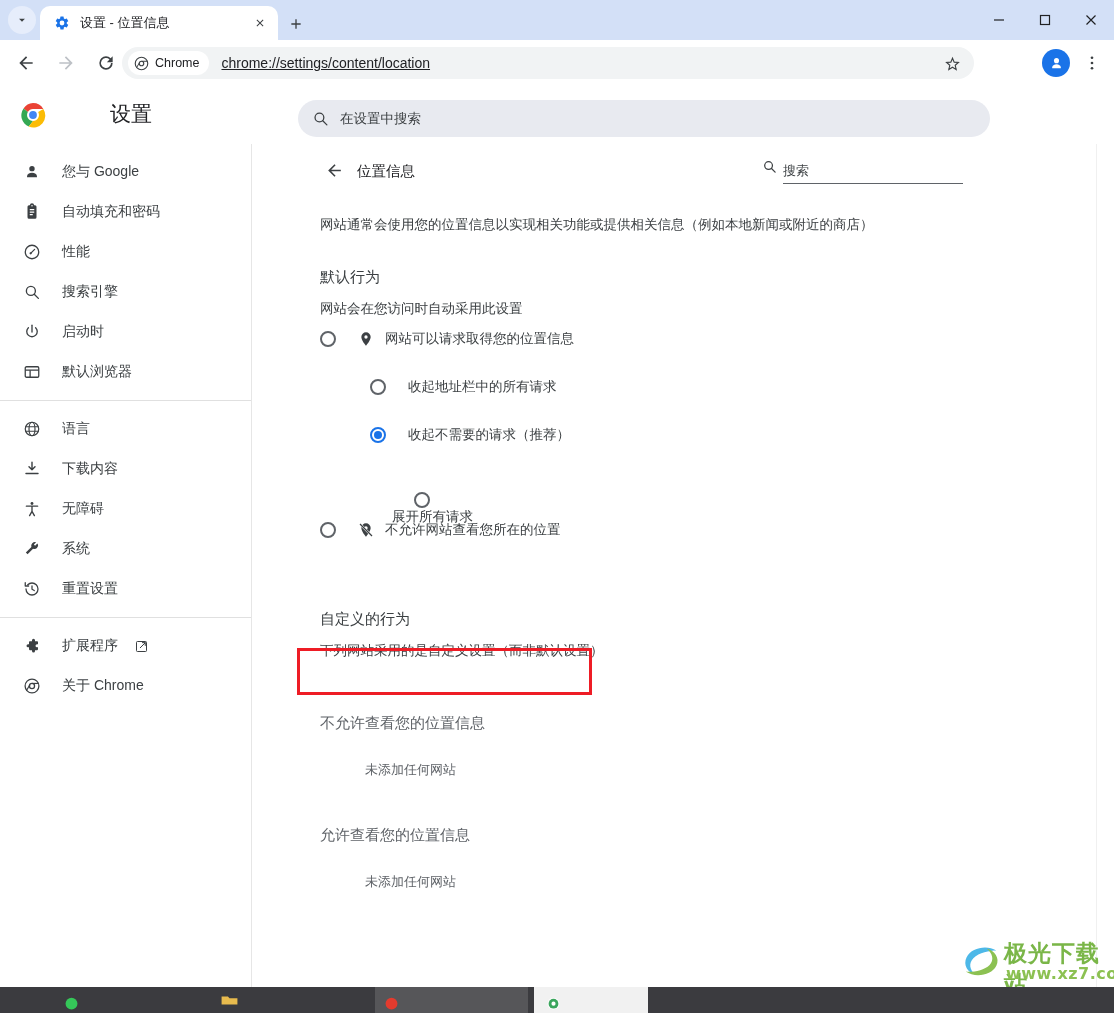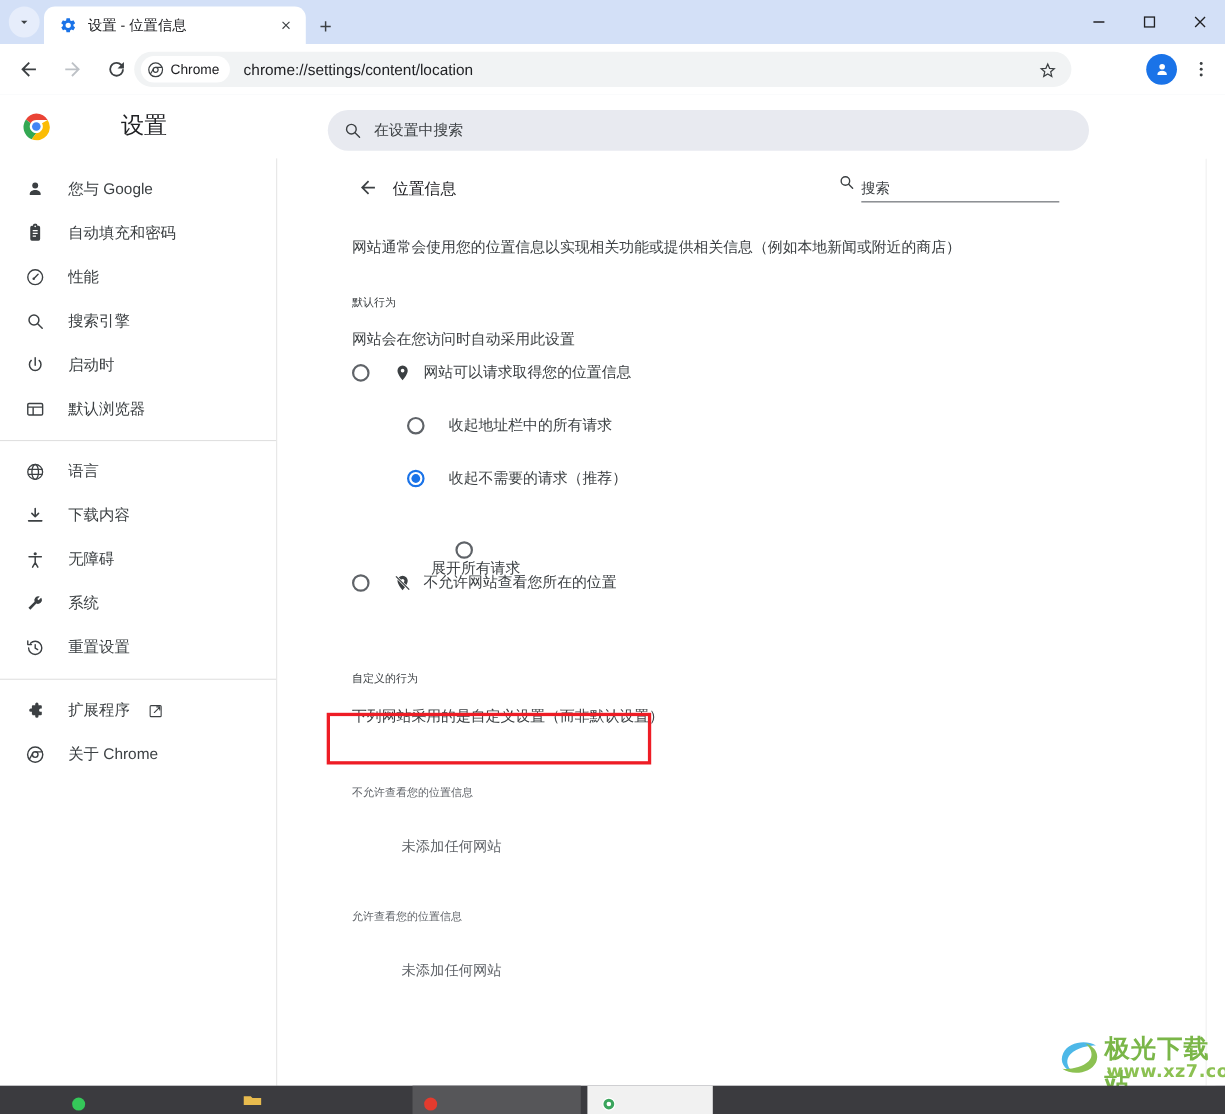--- a/index.html
+++ b/index.html
@@ -60,21 +60,21 @@
     background: #f1f3f4; border-radius: 16px;
     display: flex; align-items: center; padding: 0 8px 0 6px;
   }
   .chrome-chip {
     height: 24px; background: #ffffff; border-radius: 12px;
     display: flex; align-items: center; padding: 0 10px 0 6px; flex: 0 0 auto;
   }
   .chrome-chip-label { font-size: 12.5px; color: #202124; margin-left: 6px; }
   .omnibox-url {
     flex: 1 1 auto; font-size: 14px; color: #202124; margin-left: 12px;
-    white-space: nowrap; overflow: hidden; text-overflow: ellipsis;
+    white-space: nowrap; overflow: hidden; text-overflow: ellipsis; text-decoration: underline;
   }
   .omnibox-star { flex: 0 0 28px; width: 28px; height: 28px;
     display: flex; align-items: center; justify-content: center; cursor: pointer; }
   .tb-right { position: absolute; right: 6px; top: 7px; display: flex; align-items: center; }
   .avatar-btn {
     width: 28px; height: 28px; border-radius: 50%; background: #1a73e8;
     display: flex; align-items: center; justify-content: center; cursor: pointer;
   }
   .menu-btn { width: 32px; height: 32px; margin-left: 6px;
     display: flex; align-items: center; justify-content: center; cursor: pointer; }
@@ -127,21 +127,21 @@
   }
   .ct-title { position: absolute; left: 104px; top: 18px; font-size: 14.5px; color: #202124; }
   .ct-search {
     position: absolute; left: 530px; top: 14px; width: 180px; height: 26px;
     border-bottom: 1px solid #5f6368; display: flex; align-items: flex-end; cursor: text;
   }
   .ct-search-icon { position: absolute; left: -21px; bottom: 5px; }
   .ct-search-text { font-size: 13px; color: #3c4043; padding-bottom: 3px; }
 
   .body-text { position: absolute; font-size: 13.5px; color: #3c4043; line-height: 1.5; }
-  .section-label { position: absolute; font-size: 10px; color: #3c4043; text-align: center; }
+  .section-label { position: absolute; font-size: 15px; color: #3c4043; text-align: center; }
 
   .radio-row { position: absolute; display: flex; align-items: center; cursor: pointer; }
   .radio {
     width: 16px; height: 16px; border-radius: 50%;
     border: 2px solid #5f6368; flex: 0 0 16px; box-sizing: border-box;
   }
   .radio.checked { border-color: #1a73e8; position: relative; }
   .radio.checked::after {
     content: ''; position: absolute; left: 2px; top: 2px;
     width: 8px; height: 8px; border-radius: 50%; background: #1a73e8;

